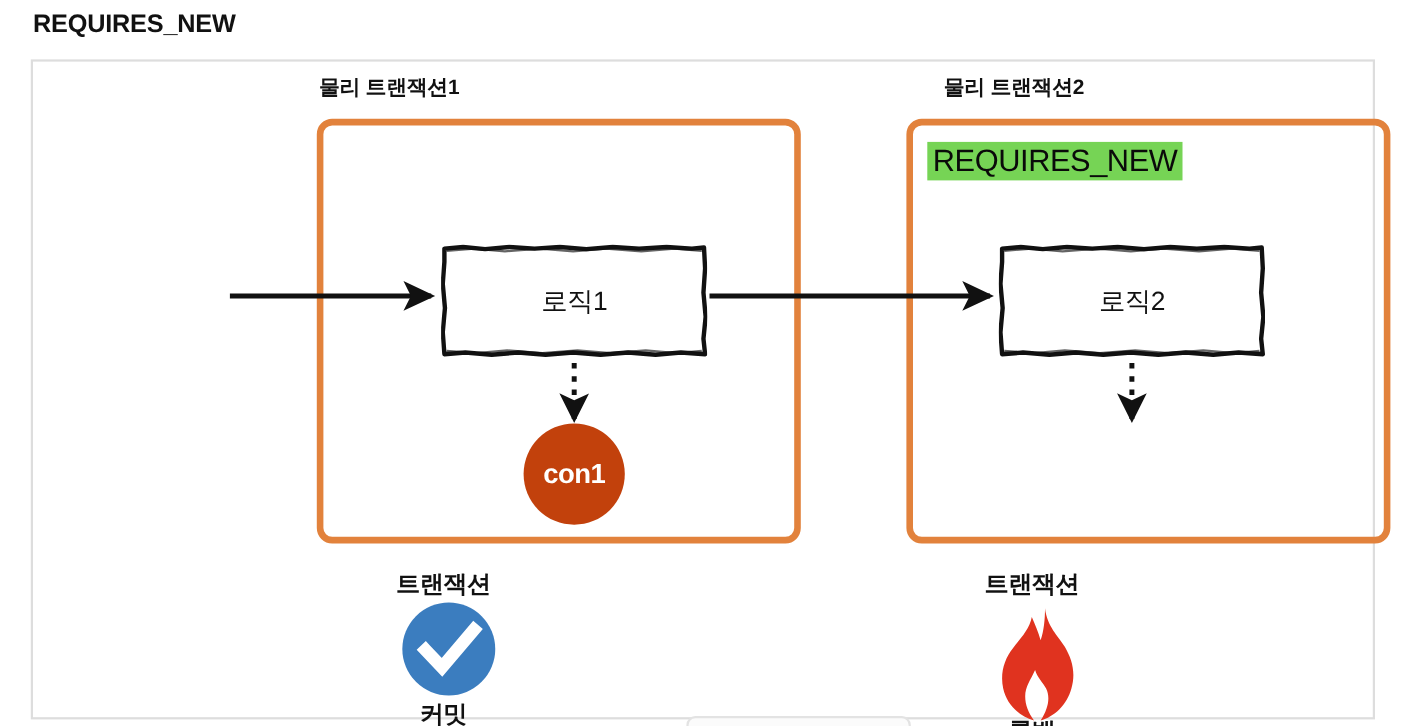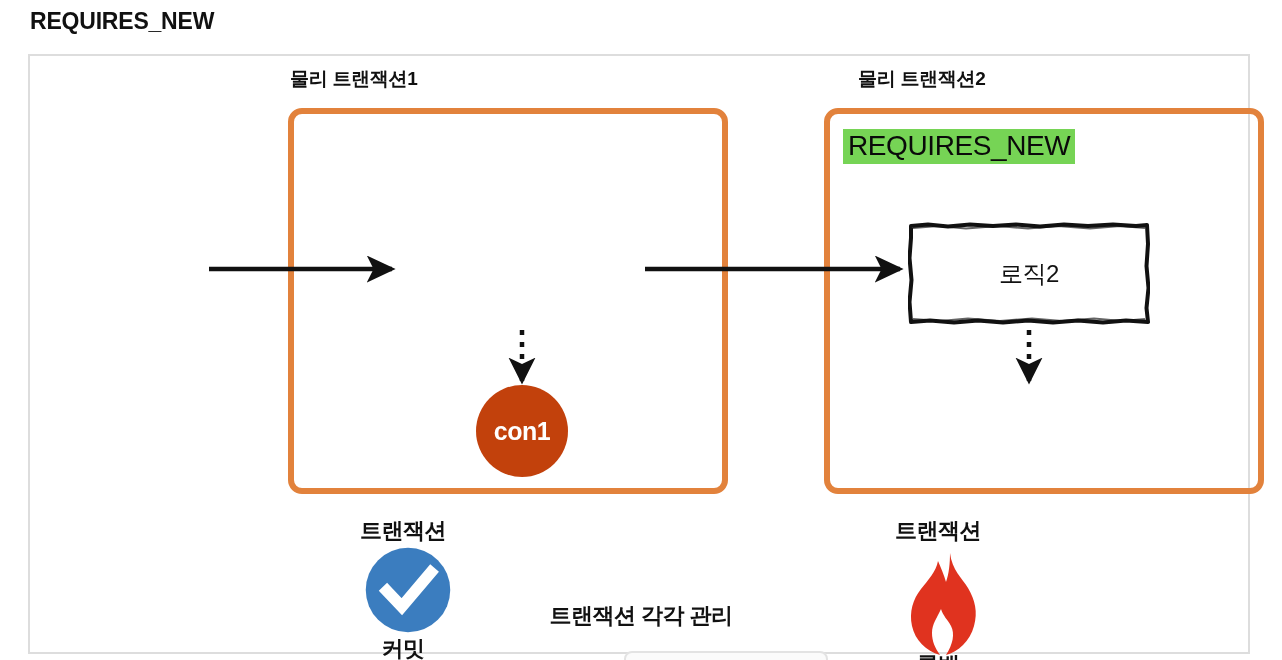--- a/index.html
+++ b/index.html
@@ -218,20 +218,31 @@
   <div id="tx1-caption" class="tx-caption">물리 트랜잭션1</div>
 
   <div id="tx2-caption" class="tx-caption">물리 트랜잭션2</div>
 
   <div id="tx-box-1" class="tx-box"></div>
 
   <div id="tx-box-2" class="tx-box"></div>
 
   <div id="propagation-badge">REQUIRES_NEW</div>
 
+  <div id="logic-box-1" class="logic-box">
+    <svg class="sketch-border" viewBox="0 0 242 103" preserveAspectRatio="none">
+      <path d="M3,4 L20,2.5 L40,4.5 L62,2.5 L85,4 L108,2.5 L132,4.5 L156,2.5 L180,4 L205,2.5 L228,4 L239,3
+               L240,22 L238.5,44 L240.5,66 L238.5,86 L240,100
+               L218,98.5 L195,100.5 L170,98.5 L145,100.5 L120,98.5 L95,100.5 L70,98.5 L46,100.5 L22,98.5 L3,100
+               L1.5,80 L3.5,58 L1.5,36 L3,16 Z" fill="none" stroke="#111111" stroke-width="4" stroke-linejoin="round"></path>
+      <path d="M5,6 L30,4 L58,6.5 L90,4 L120,6.5 L150,4 L182,6.5 L212,4 L237,6" fill="none" stroke="#111111" stroke-width="2" opacity="0.65"></path>
+      <path d="M5,97 L32,99 L60,96.5 L92,99 L124,96.5 L154,99 L186,96.5 L214,99 L237,97" fill="none" stroke="#111111" stroke-width="2" opacity="0.65"></path>
+    </svg>
+    <span class="logic-label">로직1</span>
+  </div>
 
   <div id="logic-box-2" class="logic-box">
     <svg class="sketch-border" viewBox="0 0 242 103" preserveAspectRatio="none">
       <path d="M3,4 L20,2.5 L40,4.5 L62,2.5 L85,4 L108,2.5 L132,4.5 L156,2.5 L180,4 L205,2.5 L228,4 L239,3
                L240,22 L238.5,44 L240.5,66 L238.5,86 L240,100
                L218,98.5 L195,100.5 L170,98.5 L145,100.5 L120,98.5 L95,100.5 L70,98.5 L46,100.5 L22,98.5 L3,100
                L1.5,80 L3.5,58 L1.5,36 L3,16 Z" fill="none" stroke="#111111" stroke-width="4" stroke-linejoin="round"></path>
       <path d="M5,6 L30,4 L58,6.5 L90,4 L120,6.5 L150,4 L182,6.5 L212,4 L237,6" fill="none" stroke="#111111" stroke-width="2" opacity="0.65"></path>
       <path d="M5,97 L32,99 L60,96.5 L92,99 L124,96.5 L154,99 L186,96.5 L214,99 L237,97" fill="none" stroke="#111111" stroke-width="2" opacity="0.65"></path>
     </svg>
@@ -278,17 +289,16 @@
       <path d="M42,1 C44,18 54,26 60,36 C67,48 70,60 66,74
                C62,89 50,100 38,103 C45,92 47,82 43,74
                C40,68 35,64 33,57 C29,66 24,72 24,81
                C24,89 27,96 32,103 C18,99 7,88 4,74
                C1,60 5,47 13,37 C20,28 28,20 30,9
                C33,16 36,23 38,30 C41,22 42,11 42,1 Z" fill="#e0331f"></path>
     </svg>
     <span class="status-text">롤백</span>
   </div>
 
-  <div id="footer-caption">트랜잭션 각각 관리</div>
 
   <div id="bottom-widget"></div>
 
 </div>
 
 </body></html>

